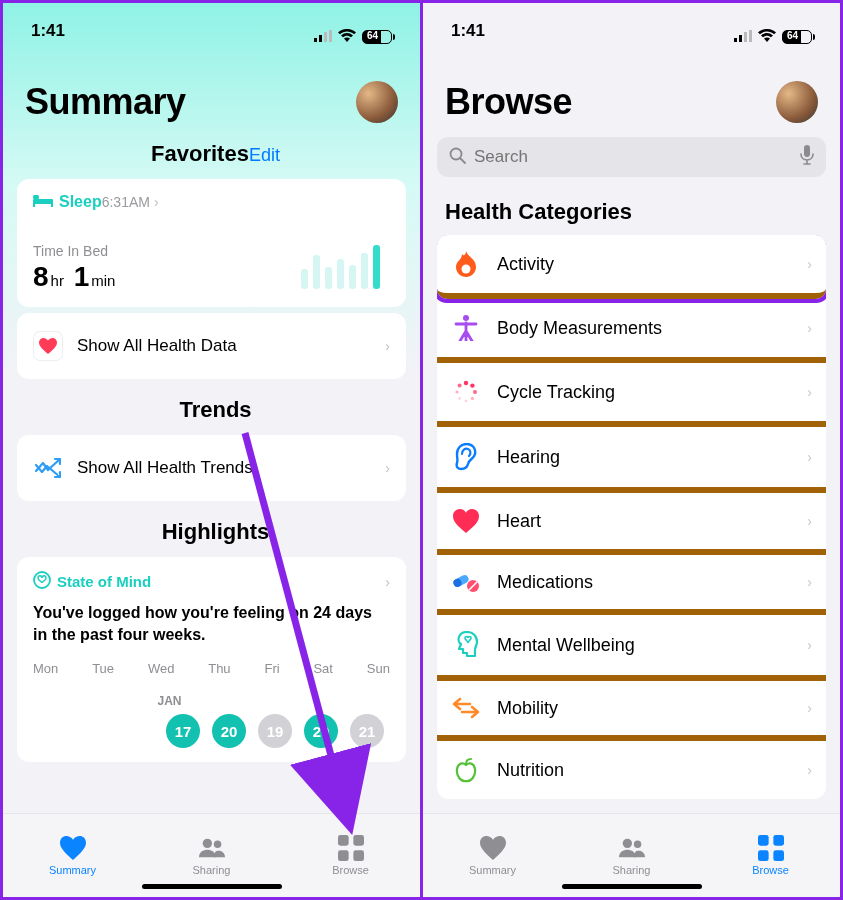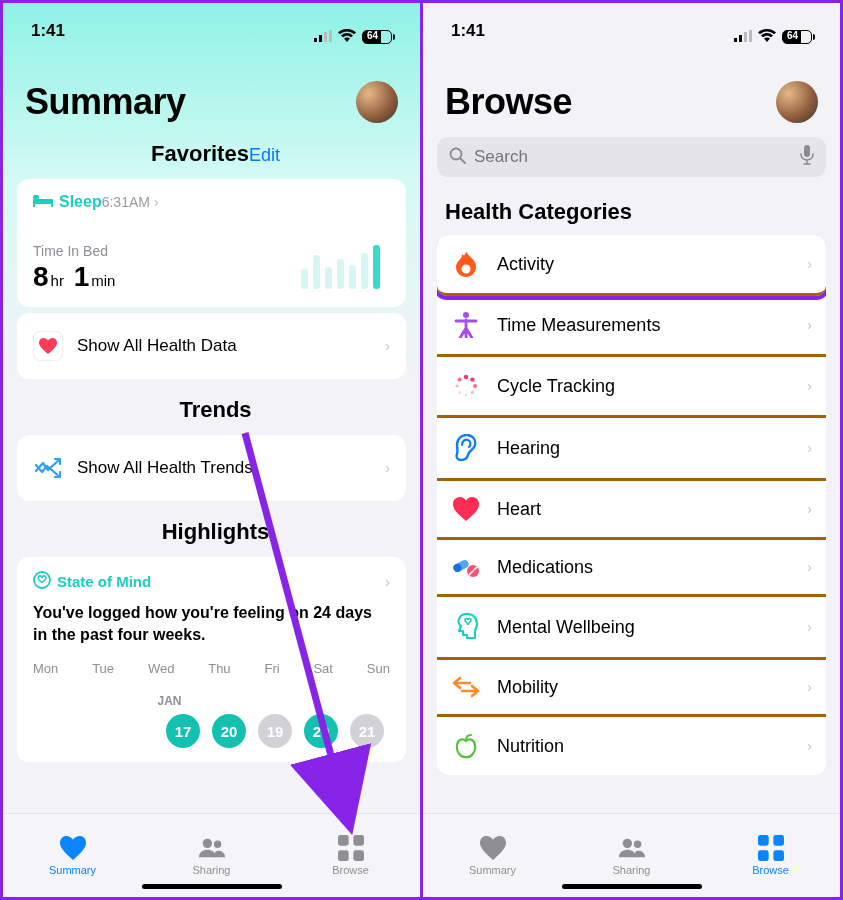--- a/index.html
+++ b/index.html
@@ -85,21 +85,21 @@
   .home-ind { position:absolute; bottom:8px; left:50%; transform:translateX(-50%); width:140px; height:5px; background:#000; border-radius:3px; }
 
   .arrow-svg { position:absolute; left:0; top:0; pointer-events:none; }
 
   .searchbar { margin:2px 14px 14px; background:#e4e4e9; border-radius:11px; height:40px; display:flex; align-items:center; padding:0 12px; color:#8a8a8f; gap:8px;}
   .searchbar input { border:none; background:transparent; flex:1; font-size:17px; color:#0c4a6e; outline:none; }
   .mic { font-size:18px; }
 
   .cat-header { padding:8px 22px 6px; font-size:22px; font-weight:800; }
   .list { margin:4px 14px; background:#fff; border-radius:12px; overflow:hidden; }
-  .li { display:flex; align-items:center; gap:16px; padding:16px 14px; border-bottom:3px solid #a16207; }
+  .li { display:flex; align-items:center; gap:16px; padding:16px 14px; border-bottom:6px solid #a16207; }
   .li:last-child { border-bottom:none; }
   .li .ic { width:30px; display:flex; justify-content:center; font-size:22px; }
   .li .lbl { flex:1; font-size:18px; font-weight:500; }
   .li .chev { color:#c7c7cc; }
   .li.hl { outline:4px solid #8823e8; border-radius:10px; position:relative; z-index:2; }
 </style>
 </head>
 <body>
 
 <div class="phone left">
@@ -324,21 +324,21 @@
       <span class="lbl">Activity</span>
       <span class="chev">›</span>
     </div>
     <div class="li">
       <span class="ic">
         <svg width="24" height="26" viewBox="0 0 24 26">
             <circle cx="12" cy="3" r="3" fill="#a64cf0"></circle>
             <path d="M2 9 L22 9 M12 8 L12 26 M12 16 L6 26 M12 16 L18 26" stroke="#a64cf0" stroke-width="2.8" stroke-linecap="round"></path>
           </svg>
       </span>
-      <span class="lbl">Time Measurements</span>
+      <span class="lbl">Body Measurements</span>
       <span class="chev">›</span>
     </div>
     <div class="li">
       <span class="ic">
         <svg width="26" height="26" viewBox="0 0 26 26">
             <g transform="translate(13,13)">
               <circle r="2.2" cx="0" cy="-9" fill="#ff3366"></circle>
               <circle r="2.2" cx="6.4" cy="-6.4" fill="#ff3366"></circle>
               <circle r="2" cx="9" cy="0" fill="#ff6a88"></circle>
               <circle r="1.6" cx="6.4" cy="6.4" fill="#ffb0bb"></circle>

